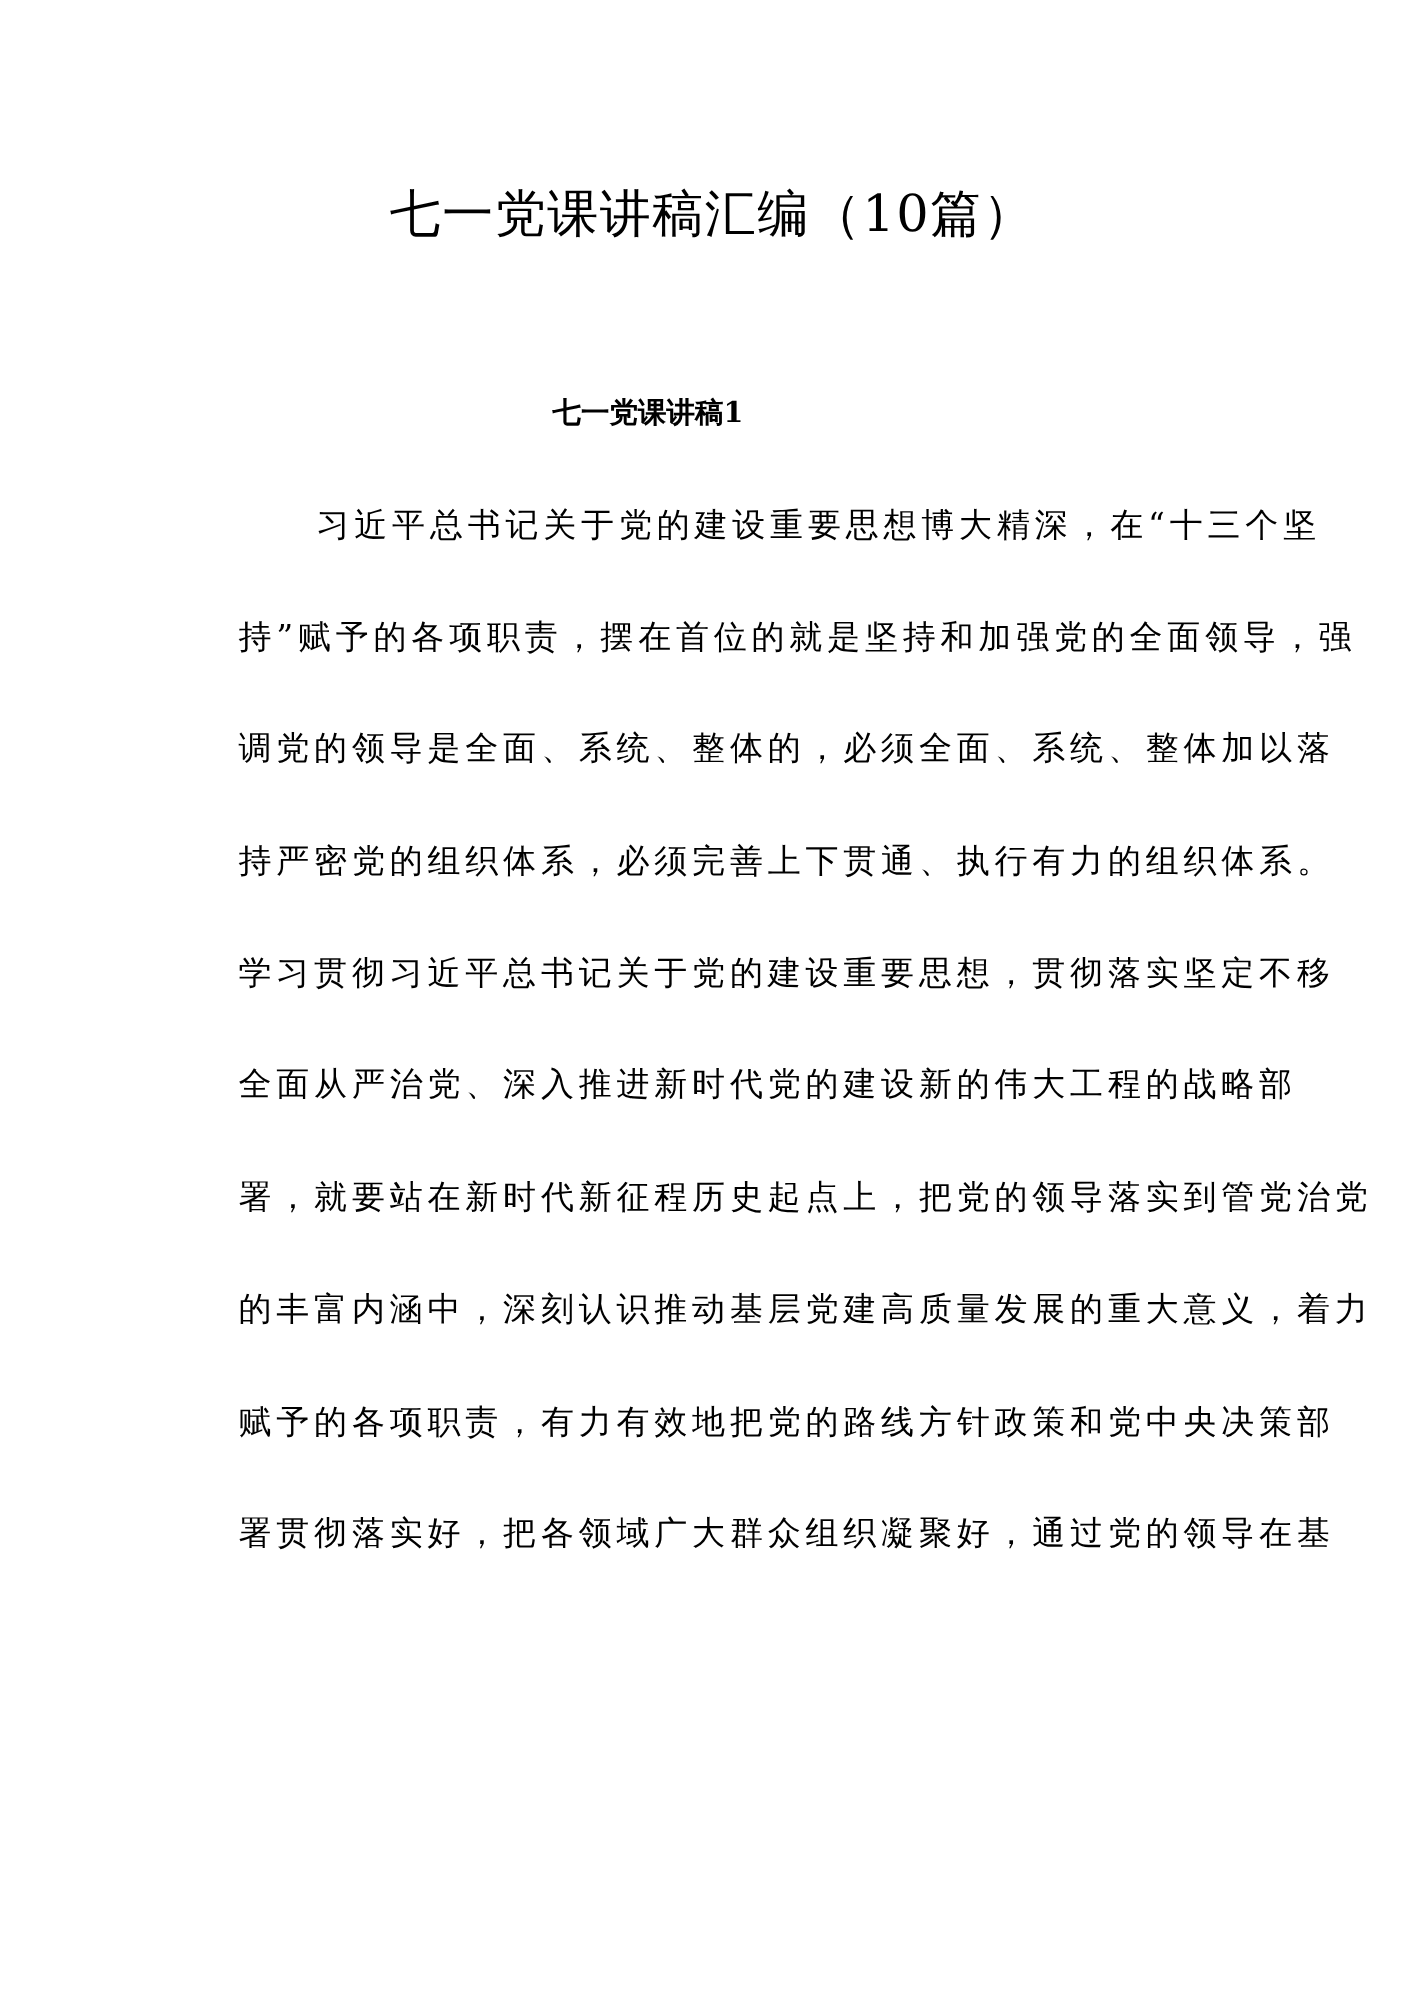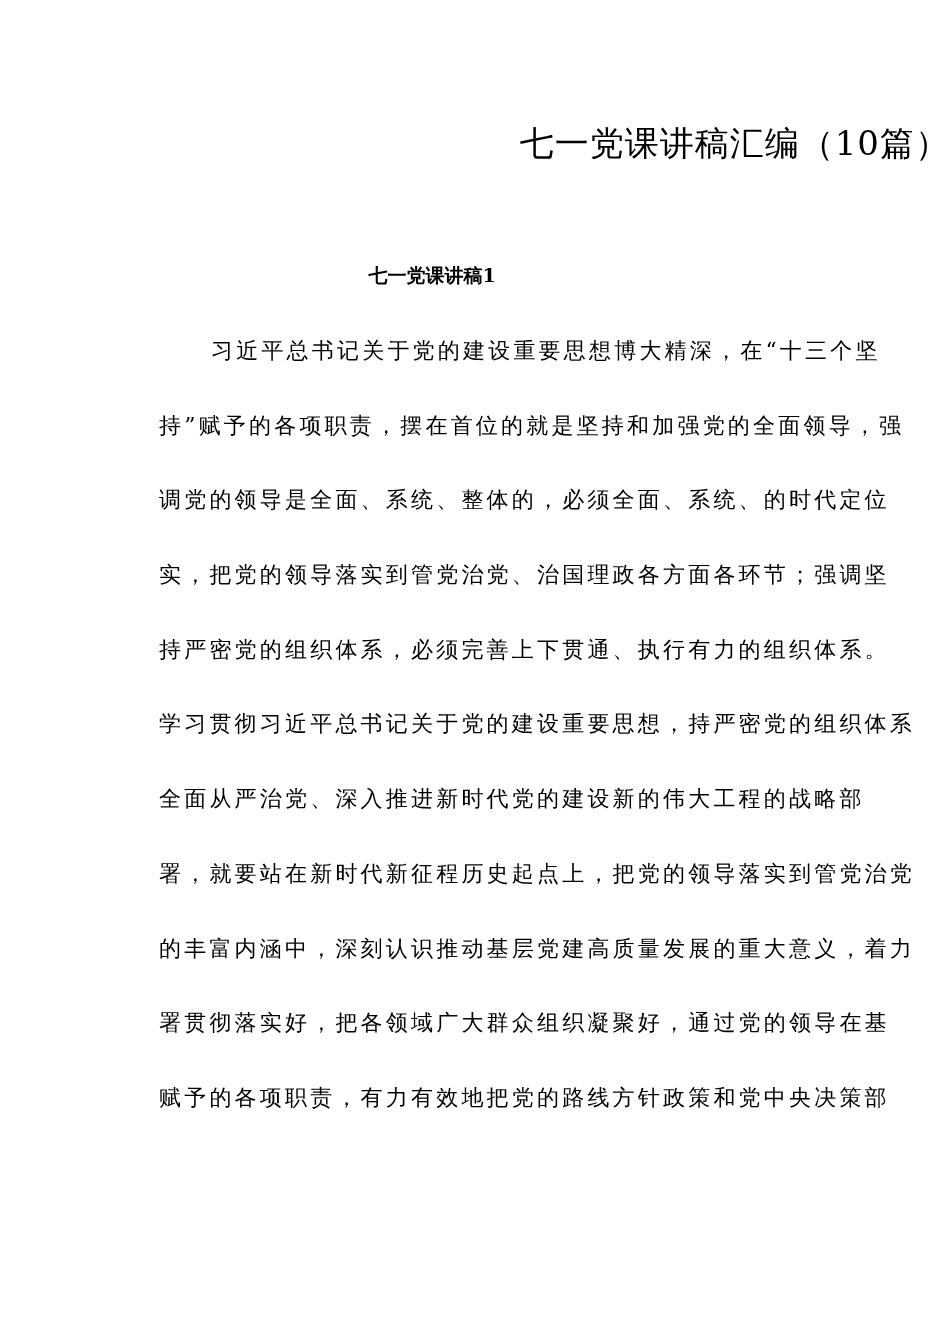--- a/index.html
+++ b/index.html
@@ -21,21 +21,21 @@
       top: 0;
       width: 950px;
       height: 1344px;
       background: #ffffff;
     }
     .doc-title {
       position: absolute;
       left: 0;
       width: 950px;
       top: 118px;
-      text-align: right;
+      text-align: center;
       font-size: 34px;
       line-height: 50px;
       font-weight: normal;
       letter-spacing: 1px;
       margin: 0;
     }
     .section-heading {
       position: absolute;
       left: 0;
       width: 864px;
@@ -72,23 +72,22 @@
 <body>
 
 <div class="page">
   <h1 class="doc-title">七一党课讲稿汇编（10篇）</h1>
 
   <h2 class="section-heading">七一党课讲稿1</h2>
 
   <ul class="body-lines">
     <li class="body-line indent">习近平总书记关于党的建设重要思想博大精深，在“十三个坚</li>
     <li class="body-line">持”赋予的各项职责，摆在首位的就是坚持和加强党的全面领导，强</li>
-    <li class="body-line">调党的领导是全面、系统、整体的，必须全面、系统、的时代定位</li>
-    <li class="body-line">实，把党的领导落实到管党治党、治国理政各方面各环节；强调坚</li>
+    <li class="body-line">调党的领导是全面、系统、整体的，必须全面、系统、整体加以落</li>
     <li class="body-line">持严密党的组织体系，必须完善上下贯通、执行有力的组织体系。</li>
-    <li class="body-line">学习贯彻习近平总书记关于党的建设重要思想，持严密党的组织体系</li>
+    <li class="body-line">学习贯彻习近平总书记关于党的建设重要思想，贯彻落实坚定不移</li>
     <li class="body-line">全面从严治党、深入推进新时代党的建设新的伟大工程的战略部</li>
     <li class="body-line">署，就要站在新时代新征程历史起点上，把党的领导落实到管党治党</li>
     <li class="body-line">的丰富内涵中，深刻认识推动基层党建高质量发展的重大意义，着力</li>
+    <li class="body-line">赋予的各项职责，有力有效地把党的路线方针政策和党中央决策部</li>
     <li class="body-line">署贯彻落实好，把各领域广大群众组织凝聚好，通过党的领导在基</li>
-    <li class="body-line">赋予的各项职责，有力有效地把党的路线方针政策和党中央决策部</li>
   </ul>
 </div>
 
 </body></html>

